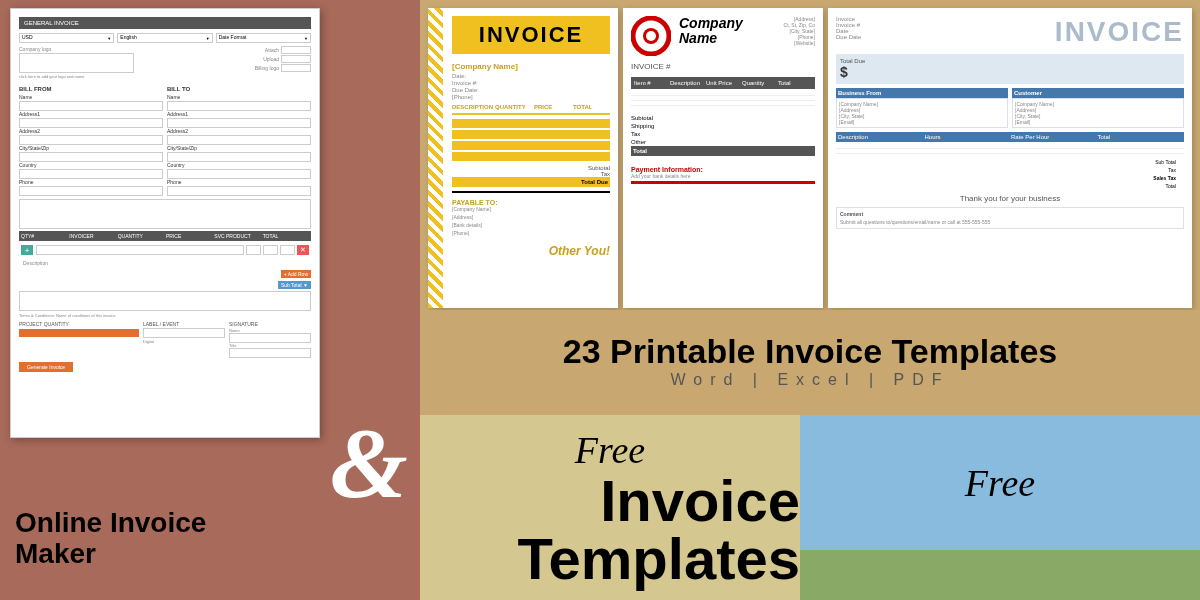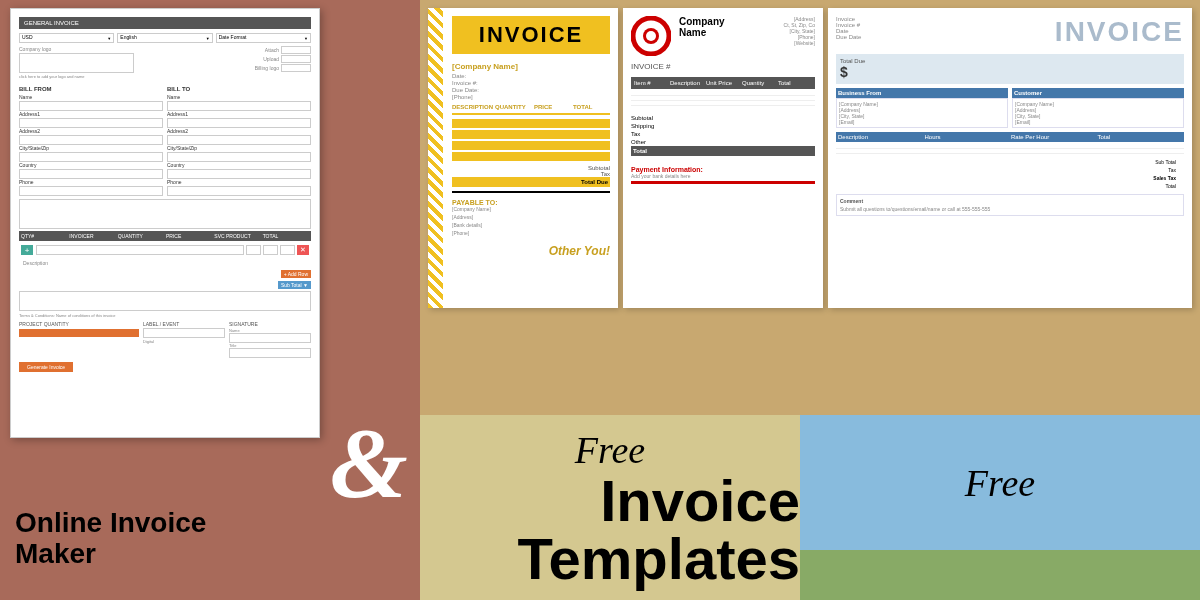--- a/index.html
+++ b/index.html
@@ -297,24 +297,25 @@
     }
 
     .t2-header {
       display: flex;
       align-items: flex-start;
       gap: 8px;
       margin-bottom: 6px;
     }
 
     .t2-company-name {
-      font-size: 10px;
+      font-size: 14px;
       font-weight: 900;
       color: black;
       line-height: 1.1;
+      font-style: italic;
     }
 
     .t2-address {
       font-size: 5px;
       color: #888;
       text-align: right;
       margin-left: auto;
     }
 
     .t2-invoice-num {
@@ -967,31 +968,36 @@
           <div class="t3-totals-row" style="font-weight:bold;">
             <span>Sales Tax</span>
               <span></span>
           </div>
           <div class="t3-totals-row">
             <span>Total</span>
               <span></span>
           </div>
         </div>
 
+        <div class="t3-thankyou">Thank you for your business</div>
 
         <div style="margin-top:4px; border:1px solid #dde; padding:3px;">
           <div style="font-size:5px; color:#555; font-weight:bold; margin-bottom:2px;">Comment</div>
           <div style="font-size:5px; color:#888;">Submit all questions to/questions/email/name or call at 555-555-555</div>
         </div>
       </div>
 
     </div>
 
     <div class="bottom-area">
 
+      <div class="headline-area">
+        <div class="headline-title">23 Printable Invoice Templates</div>
+        <div class="headline-subtitle">Word  |  Excel  |  PDF</div>
+      </div>
 
       <div class="bottom-blocks">
 
         <div class="block-left-tan">
           <div style="text-align:center;">
             <div class="free-text">Free</div>
             <div class="invoice-templates-text">Invoice Templates</div>
           </div>
         </div>
 

